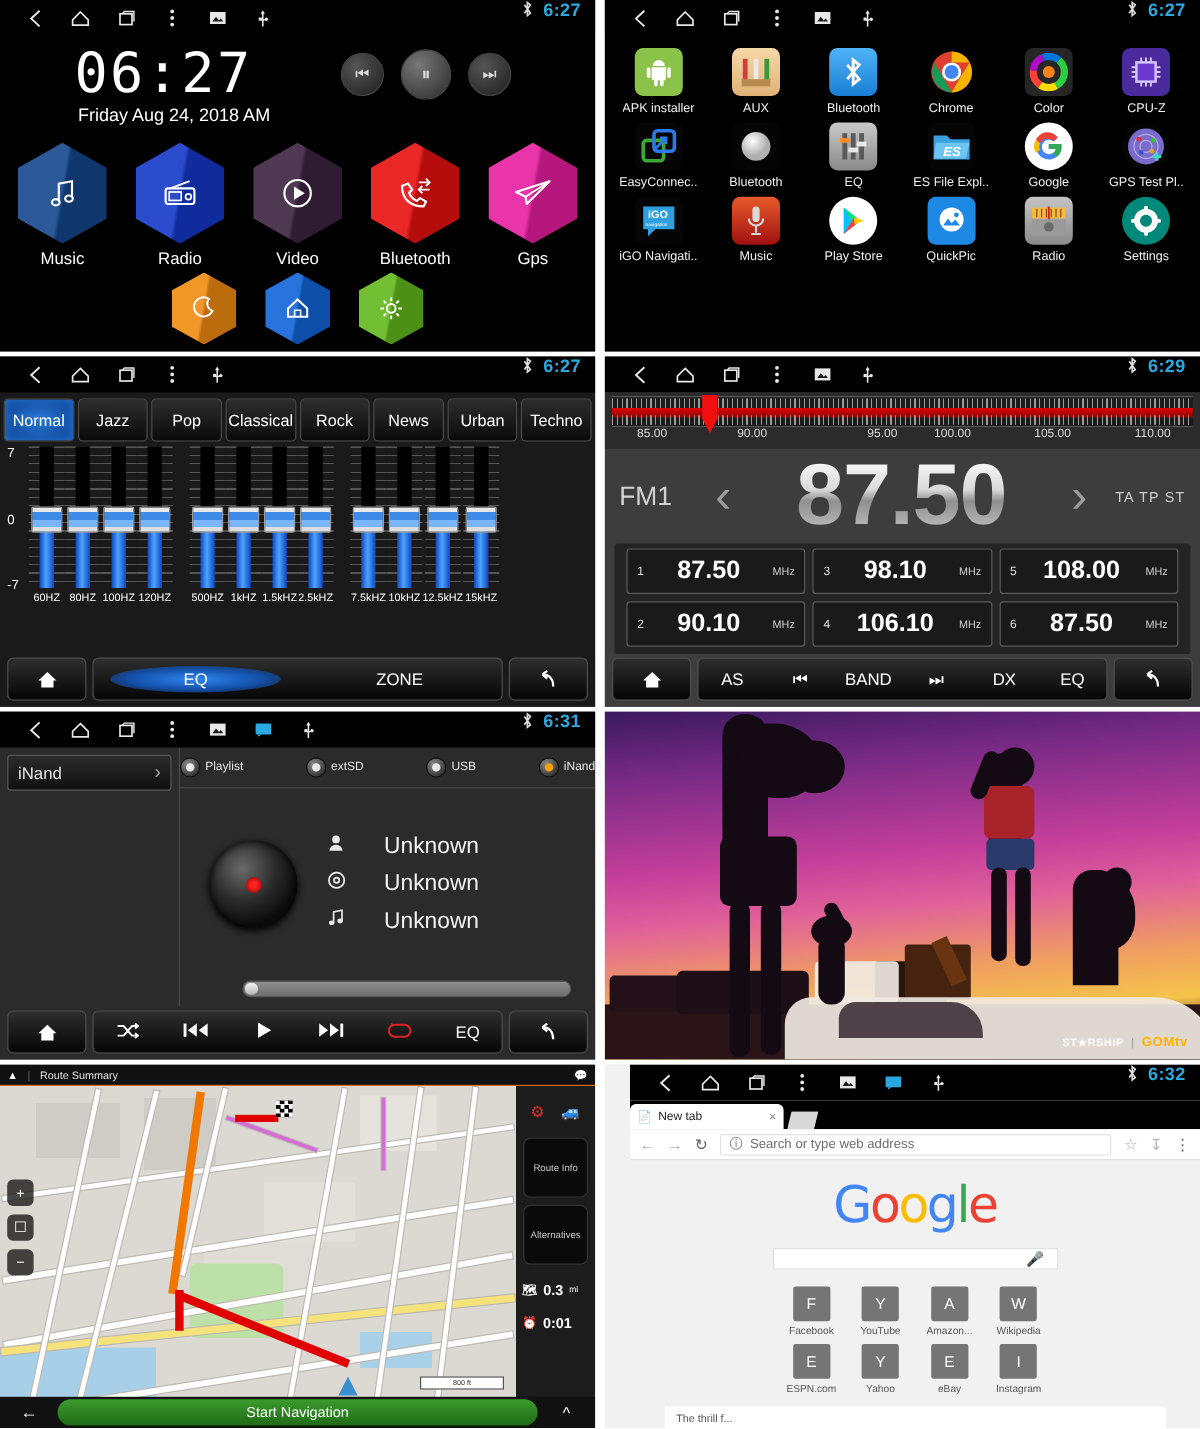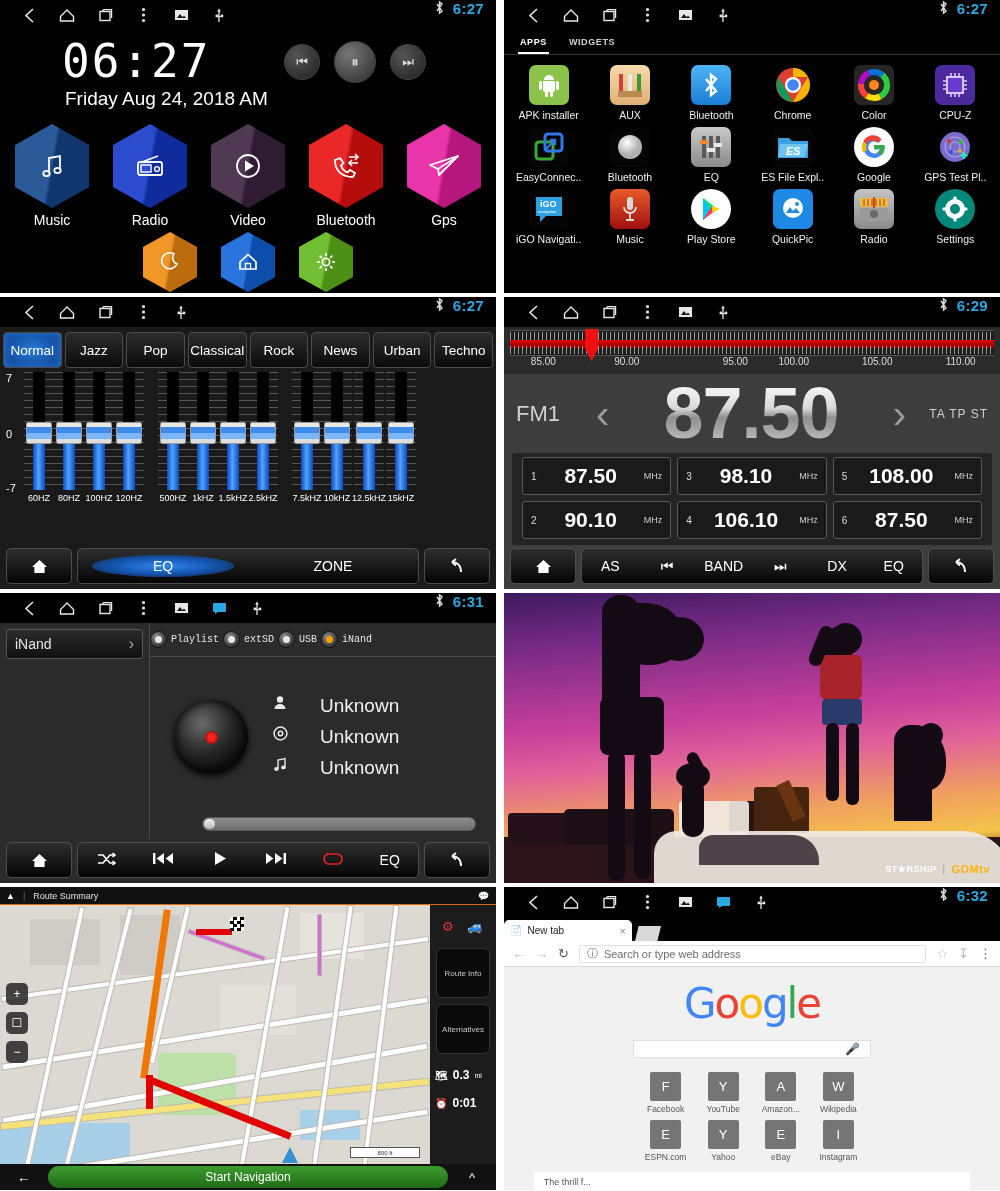--- a/index.html
+++ b/index.html
@@ -37,21 +37,21 @@
   .bt-ic { color: #dcdcdc; font-size: 15px; }
 
   
   .home { background: #000; height: 100%; }
   .clock-row { display: flex; align-items: flex-start; padding: 8px 0 0 0; position: relative; }
   .big-clock {
     color: #fff; font-size: 46px; letter-spacing: 2px;
     font-family: "DejaVu Sans Mono", monospace; font-weight: 300;
     margin-left: 62px; line-height: 1.0;
   }
-  .date-line { color: #fff; font-size: 19px; margin-left: 65px; margin-top: 4px; }
+  .date-line { color: #fff; font-size: 15px; margin-left: 65px; margin-top: 4px; }
   .media-btns { position: absolute; right: 70px; top: 14px; display: flex; gap: 14px; }
   .mbtn {
     width: 36px; height: 36px; border-radius: 50%;
     background: radial-gradient(circle at 35% 30%, #555, #1e1e1e);
     border: 1px solid #444; color: #ddd; display: flex;
     align-items: center; justify-content: center; font-size: 13px;
   }
   .mbtn.big { width: 42px; height: 42px; margin-top: -3px;
     background: radial-gradient(circle at 35% 30%, #777, #2a2a2a); font-size: 15px;}
   .hex-row { display: flex; justify-content: center; gap: 24px; margin-top: 14px; }
@@ -152,22 +152,22 @@
   .pst-u { color:#cfcfcf; font-size:9px; width:26px; text-align:right; }
 
   
   .music { background:#2b2b2b; height:100%; display:flex; flex-direction:column;}
   .mu-top { flex:1; display:flex; }
   .mu-left { width:150px; border-right:1px solid #4a4a4a; padding:6px;}
   .mu-src { height:30px; background:linear-gradient(#2b2b2b,#101010);
     border:1px solid #555; border-radius:3px; display:flex; align-items:center;
     padding:0 8px; color:#e6e6e6; font-size:14px; justify-content:space-between;}
   .mu-right { flex:1; display:flex; flex-direction:column; }
-  .mu-tabs { height:34px; display:flex; align-items:center; justify-content:flex-start;
-    gap:4px; border-bottom:1px solid #4a4a4a;font-family:Liberation Mono, monospace;}
+  .mu-tabs { height:34px; display:flex; align-items:center; justify-content:space-between;
+    gap:4px; border-bottom:1px solid #4a4a4a;}
   .mu-radio { display:flex; align-items:center; gap:4px; color:#e6e6e6; font-size:10px;}
   .mu-dot { width:17px; height:17px; border-radius:50%;
     background: radial-gradient(circle at 35% 30%, #888, #1a1a1a); border:1px solid #111;
     display:flex; align-items:center; justify-content:center;}
   .mu-dot i { width:7px; height:7px; border-radius:50%; background:#e9e9e9; display:block;}
   .mu-dot.on i { background:#ffa000; }
   .mu-main { flex:1; display:flex; align-items:center; gap:24px; padding:0 24px;}
   .disc { width:74px; height:74px; border-radius:50%;
     background: radial-gradient(circle at 38% 32%, #6a6a6a 0%, #2b2b2b 40%, #0c0c0c 70%, #1e1e1e 100%);
     display:flex; align-items:center; justify-content:center;
@@ -219,21 +219,21 @@
   .nav-bk { width:48px; color:#fff; text-align:center; font-size:14px;}
   .nav-go { flex:1; height:22px; border-radius:11px;
     background: linear-gradient(#3c9c2e,#1f6b15); color:#fff; font-size:12px;
     display:flex; align-items:center; justify-content:center;}
   .nav-up { width:48px; color:#fff; text-align:center; font-size:13px;}
   .scalebar { position:absolute; right:10px; bottom:32px; width:70px; height:11px;
     background:#fff; border:1px solid #555; display:flex; align-items:center;
     justify-content:center; font-size:6px; color:#333;}
 
   
-  .browser { height:100%; background:#f1f1f1; display:flex; flex-direction:column;}
+  .browser { height:100%; background:#f1f1f1; display:flex; flex-direction:column;padding-left:21px;}
   .br-tabs { height:24px; background:#000; display:flex; align-items:flex-end;}
   .br-tab { width:128px; height:21px; background:#fff;
     border-radius:5px 5px 0 0; display:flex; align-items:center; padding:0 6px;
     gap:5px; font-size:10px; color:#222;}
   .br-tab-x { margin-left:auto; color:#888; font-size:11px; }
   .br-tab2 { width:26px; height:15px; background:#d8d8d8; margin-left:3px;
     clip-path: polygon(14% 0,100% 0,86% 100%,0 100%);}
   .br-url { height:26px; background:#fff; display:flex; align-items:center;
     gap:10px; padding:0 8px; border-bottom:1px solid #dadada;}
   .br-nav { color:#b6b6b6; font-size:13px; }
@@ -448,24 +448,20 @@
           </span>
       </div>
       <div class="sb-right">
         <span class="bt-ic"><svg width="11" height="15" viewBox="0 0 11 15">
               <path d="M3 4 L8 11 L5.5 13 L5.5 2 L8 4 L3 11" stroke="#dcdcdc" stroke-width="1.4" fill="none"></path>
             </svg></span>
         <span class="sb-time">6:27</span>
       </div>
     </div>
 
-    <div class="apps-tabs">
-      <div class="apps-tab active">APPS</div>
-      <div class="apps-tab">WIDGETS</div>
-    </div>
 
     <div class="app-grid">
       <div class="app-cell">
         <div class="app-ic" style="background:#8bc34a">
           <svg width="24" height="26" viewBox="0 0 24 26">
               <path d="M6 9 h12 v9 a2 2 0 0 1-2 2 h-8 a2 2 0 0 1-2-2 z" fill="#fff"></path>
               <rect x="2" y="9" width="3" height="9" rx="1.5" fill="#fff"></rect>
               <rect x="19" y="9" width="3" height="9" rx="1.5" fill="#fff"></rect>
               <path d="M7 8 a5 5 0 0 1 10 0 z" fill="#fff"></path>
               <rect x="8" y="19" width="3" height="6" rx="1.5" fill="#fff"></rect>

